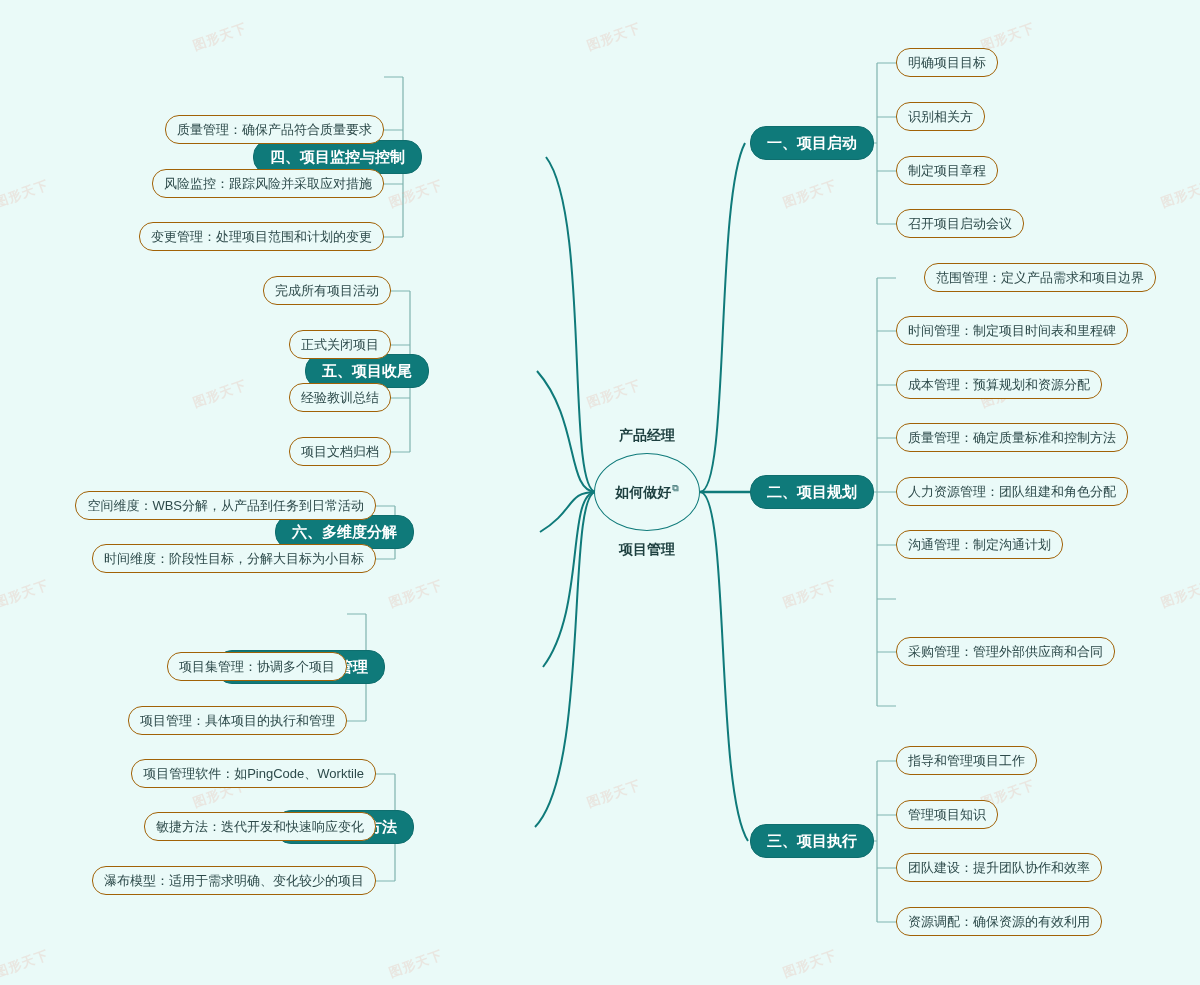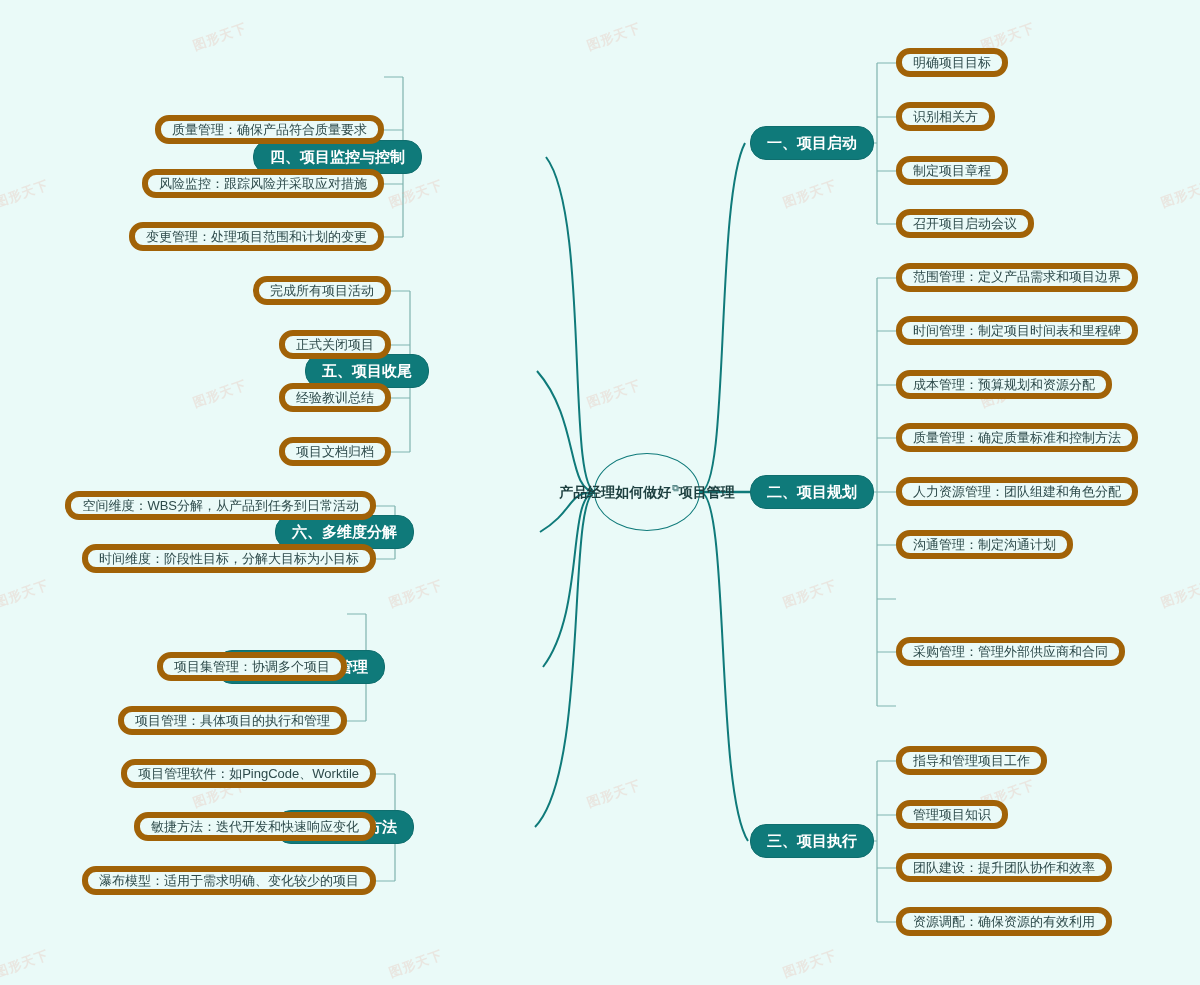--- a/index.html
+++ b/index.html
@@ -32,21 +32,21 @@
     position: absolute;
     box-sizing: border-box;
     display: flex;
     align-items: center;
     justify-content: center;
     text-align: center;
     white-space: nowrap;
     line-height: 1.35;
   }
   .leaf {
-    border: 6px solid #a16207;
+    border: 1px solid #a16207;
     border-radius: 14px;
     background: #eafaf8;
     color: #2d4a4a;
     font-size: 13px;
     padding: 5px 11px;
     height: 29px;
   }
   .branch {
     border: 1px solid #0f6e6e;
     border-radius: 16px;
@@ -59,22 +59,23 @@
   }
   .root {
     border: 1.5px solid #0f7a7a;
     border-radius: 50%;
     background: #eafaf8;
     color: #1d3f3f;
     font-size: 14px;
     font-weight: bold;
     width: 106px;
     height: 78px;
-    flex-direction: row;
+    flex-direction: column;
     line-height: 1.45;
+    gap: 37px;
   }
   .root .rootline { display: block; }
   .ext-icon {
     font-size: 9px;
     color: #5a8a8a;
     vertical-align: super;
     margin-left: 1px;
   }
   .watermark {
     position: absolute;
@@ -162,21 +163,21 @@
     <span class="rootline">项目管理</span>
   </div>
 
   <div class="node branch" style="left:750px; top:126px;">一、项目启动</div>
   <div class="node leaf" style="left:896px; top:48px;">明确项目目标</div>
   <div class="node leaf" style="left:896px; top:102px;">识别相关方</div>
   <div class="node leaf" style="left:896px; top:156px;">制定项目章程</div>
   <div class="node leaf" style="left:896px; top:209px;">召开项目启动会议</div>
 
   <div class="node branch" style="left:750px; top:475px;">二、项目规划</div>
-  <div class="node leaf" style="left:896px; top:263px;font-family:Liberation Mono, monospace;">范围管理：定义产品需求和项目边界</div>
+  <div class="node leaf" style="left:924px; top:263px;">范围管理：定义产品需求和项目边界</div>
   <div class="node leaf" style="left:896px; top:316px;">时间管理：制定项目时间表和里程碑</div>
   <div class="node leaf" style="left:896px; top:370px;">成本管理：预算规划和资源分配</div>
   <div class="node leaf" style="left:896px; top:423px;">质量管理：确定质量标准和控制方法</div>
   <div class="node leaf" style="left:896px; top:477px;">人力资源管理：团队组建和角色分配</div>
   <div class="node leaf" style="left:896px; top:530px;">沟通管理：制定沟通计划</div>
   <div class="node leaf" style="left:896px; top:637px;">采购管理：管理外部供应商和合同</div>
 
   <div class="node branch" style="left:750px; top:824px;">三、项目执行</div>
   <div class="node leaf" style="left:896px; top:746px;">指导和管理项目工作</div>
   <div class="node leaf" style="left:896px; top:800px;">管理项目知识</div>

